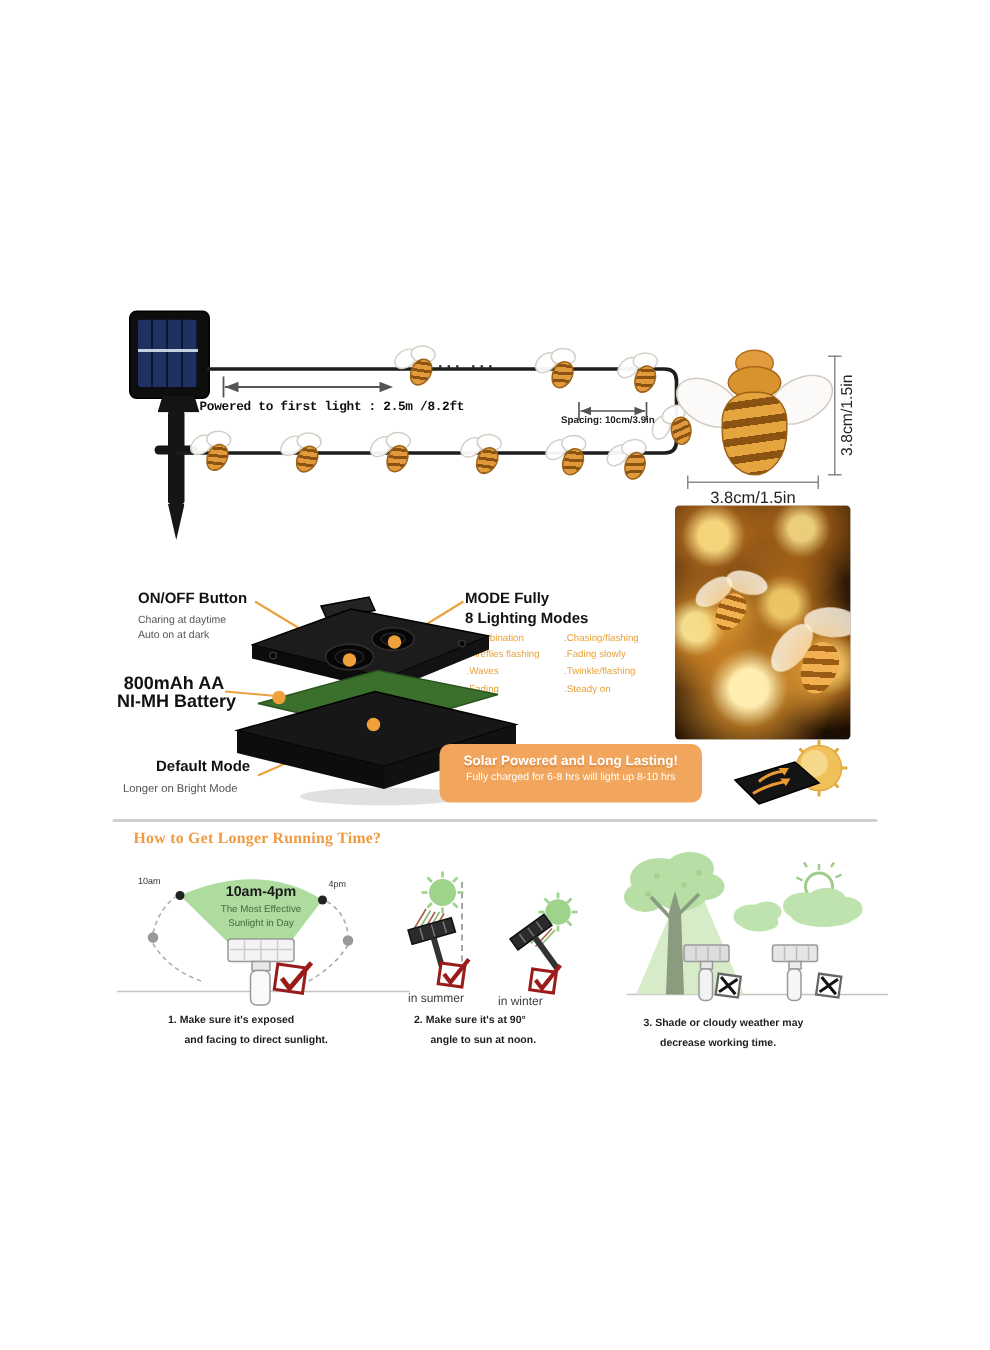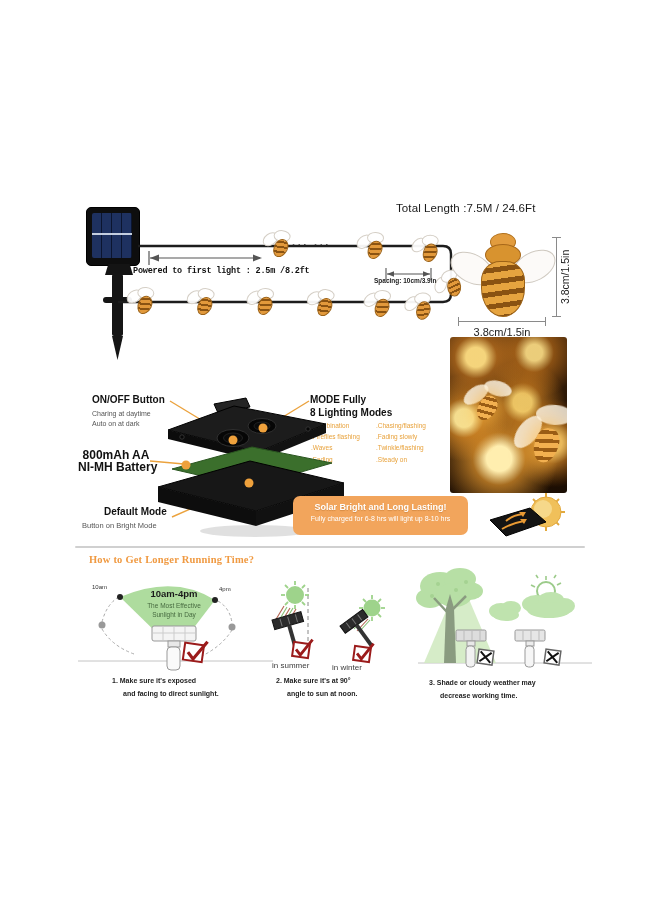--- a/index.html
+++ b/index.html
@@ -173,21 +173,20 @@
       <i class="wr"></i>
       <i class="bd"></i>
     </div>
   <div class="bee" style="left:404px;top:294px;transform:rotate(-20deg)">
       <i class="wl"></i>
       <i class="wr"></i>
       <i class="bd"></i>
     </div>
 
   <div class="abs spec">
-    <div>Total Length :7.5M / 24.6Ft</div>
   </div>
   <div class="abs powered">
     <span>Powered to first light :</span>
     <span>2.5m /8.2ft</span>
   </div>
   <div class="abs dots">··· ···</div>
   <div class="abs spacing">Spacing: 10cm/3.9in</div>
 
   <div class="abs big-bee">
     <div class="bb-wing-l"></div>
@@ -208,21 +207,21 @@
   <div class="abs lbl-title onoff-t">ON/OFF Button</div>
   <div class="abs lbl-sub onoff-s">
     <div>Charing at daytime</div>
     <div>Auto on at dark</div>
   </div>
   <div class="abs lbl-title battery-t">
     <div>800mAh AA</div>
     <div>NI-MH Battery</div>
   </div>
   <div class="abs lbl-title default-t">Default Mode</div>
-  <div class="abs lbl-sub default-s">Button on Bright Mode</div>
+  <div class="abs lbl-sub default-s">Longer on Bright Mode</div>
   <div class="abs lbl-title mode-t">MODE Fully</div>
   <div class="abs lbl-title mode-st">8 Lighting Modes</div>
   <div class="abs mode-col mode-col1">
     <div>.Combination</div>
     <div>.Fireflies flashing</div>
     <div>.Waves</div>
     <div>.Fading</div>
   </div>
   <div class="abs mode-col mode-col2">
     <div>.Chasing/flashing</div>
@@ -276,21 +275,21 @@
       <i class="ph-b" style="left:16px;top:16px;width:18px;height:26px;transform:rotate(30deg)"></i>
     </div>
     <div class="ph-bee" style="left:55px;top:80px;transform:scale(1.25) rotate(-14deg)">
       <i class="ph-w" style="left:0;top:8px;width:30px;height:16px;transform:rotate(-38deg)"></i>
       <i class="ph-w" style="left:24px;top:0;width:30px;height:16px;transform:rotate(18deg)"></i>
       <i class="ph-b" style="left:17px;top:16px;width:19px;height:28px;transform:rotate(32deg)"></i>
     </div>
   </div>
 
   <div class="abs banner">
-    <div class="banner-title">Solar Bright and Long Lasting!</div>
+    <div class="banner-title">Solar Powered and Long Lasting!</div>
     <div class="banner-sub">Fully charged for 6-8 hrs will light up 8-10 hrs</div>
   </div>
 
   <svg class="abs" style="left:486px;top:490px" width="100" height="58" viewBox="0 0 100 58">
     <g stroke="#E2A93E" stroke-width="2">
       <line x1="60" y1="3" x2="60" y2="9"></line>
         <line x1="60" y1="35" x2="60" y2="41"></line>
       <line x1="41" y1="22" x2="47" y2="22"></line>
         <line x1="73" y1="22" x2="79" y2="22"></line>
       <line x1="47" y1="9" x2="51" y2="13"></line>

